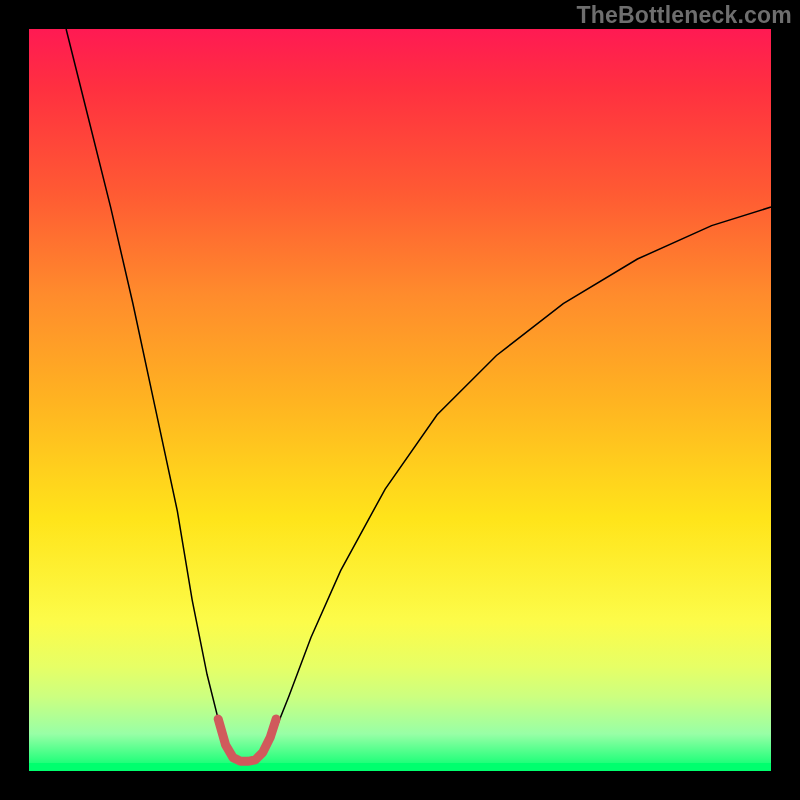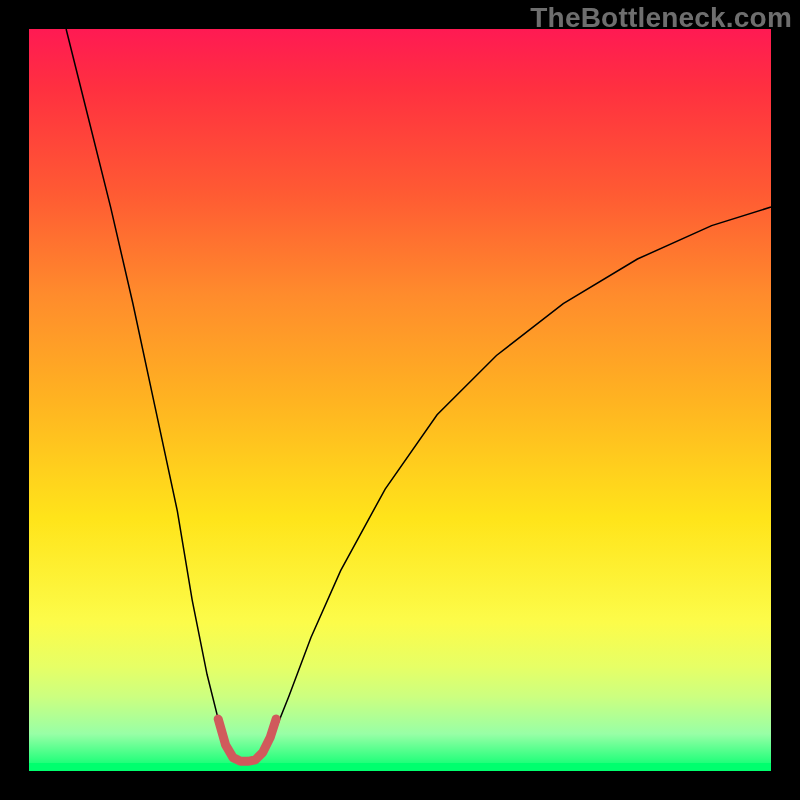--- a/index.html
+++ b/index.html
@@ -33,21 +33,21 @@
       #e6ff66 86%,
       #ccff80 90%,
       #98ffa6 95%,
       #00ff6e 100%);
   }
   .watermark {
     position: absolute;
     top: 2px;
     right: 8px;
     font-family: Arial, Helvetica, sans-serif;
-    font-size: 28px;
+    font-size: 23px;
     font-weight: 600;
     color: #6e6e6e;
     letter-spacing: 0.2px;
   }
   svg.curve {
     position: absolute;
     left: 0;
     top: 0;
   }
   .green-strip {

